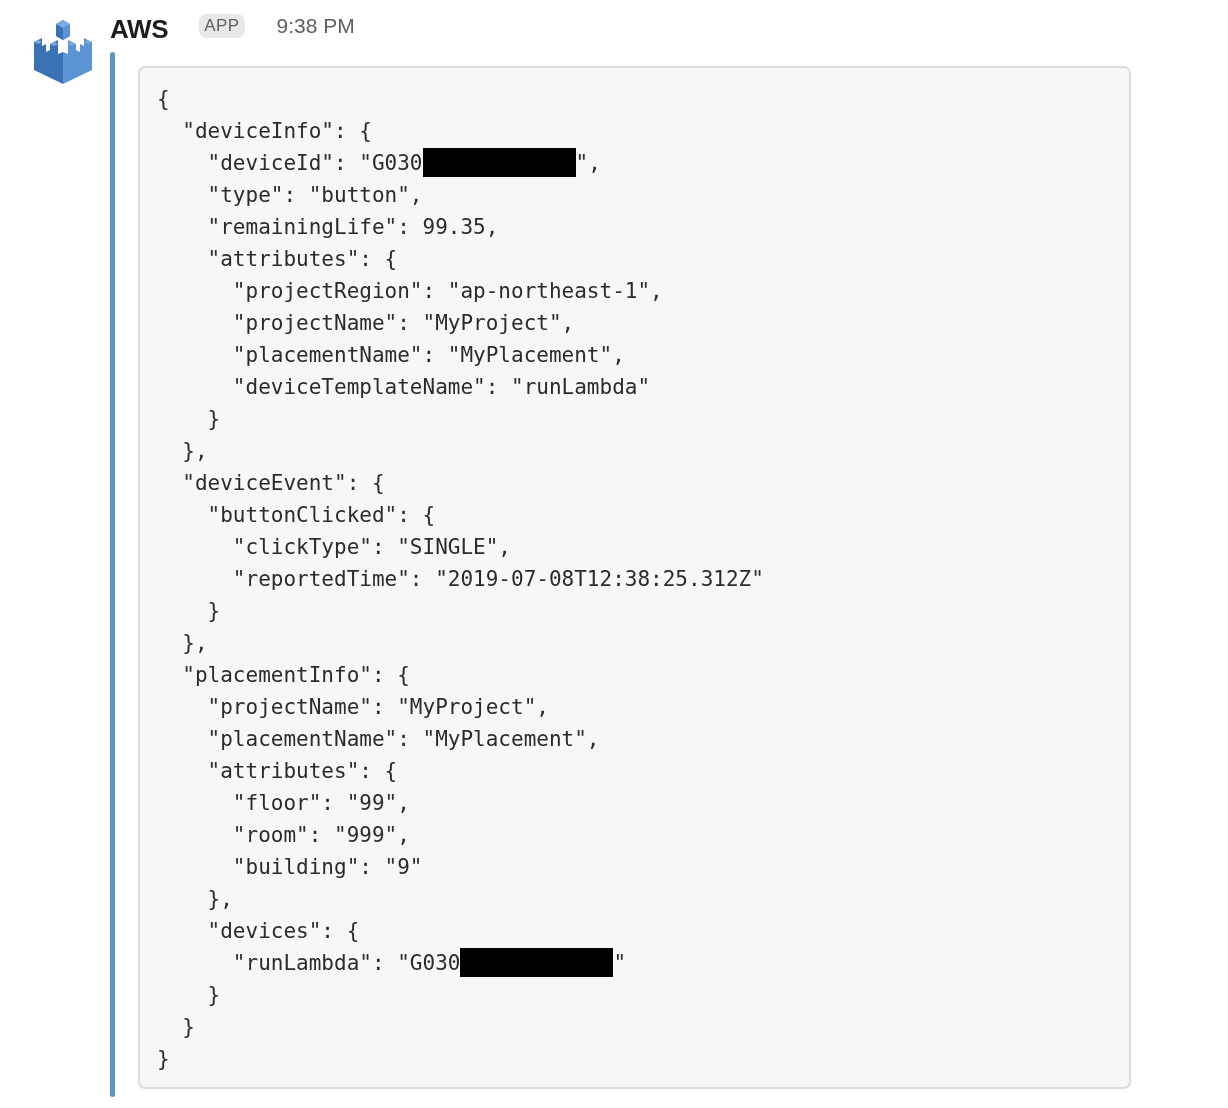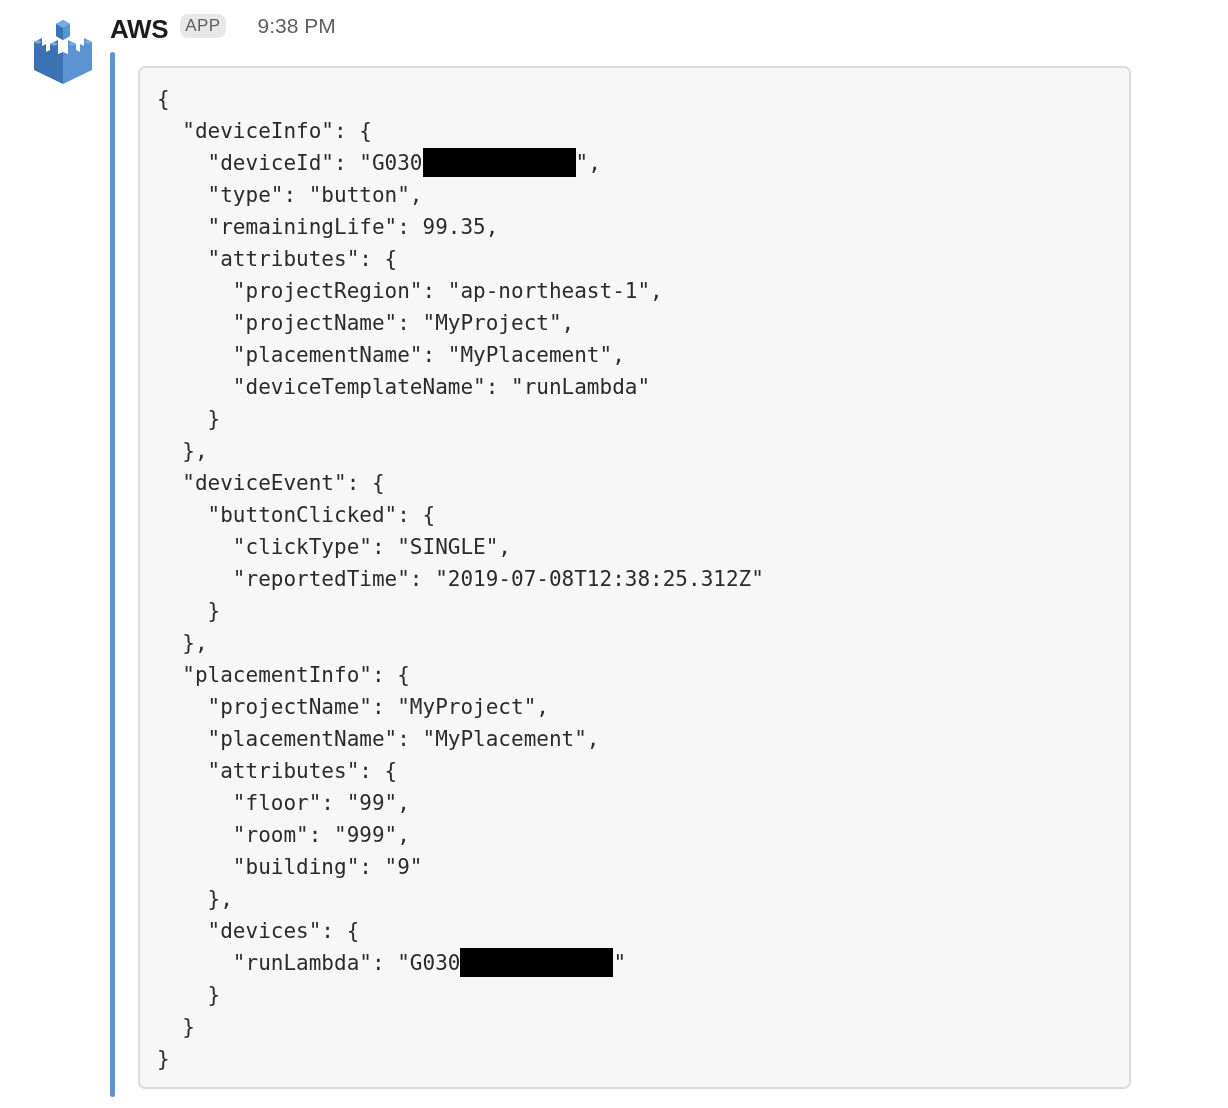--- a/index.html
+++ b/index.html
@@ -1,21 +1,21 @@
 <!DOCTYPE html>
 <html><head>
 <meta charset="utf-8">
 <style>
   html, body { margin: 0; padding: 0; background: #ffffff; }
   body { width: 1228px; height: 1108px; position: relative; overflow: hidden;
          font-family: "Liberation Sans", "DejaVu Sans", sans-serif; color: #1d1c1d; }
   .avatar { position: absolute; left: 32px; top: 14px; width: 62px; height: 70px; }
   .header { position: absolute; left: 110px; top: 14px; height: 36px; display: flex; align-items: flex-start; white-space: nowrap; gap: 12px; }
   .sender { font-weight: 700; font-size: 26px; color: #1d1c1d; letter-spacing: -0.3px; }
-  .badge { margin-left: 0; background: #e8e8e8; color: #616061; font-size: 17px; padding: 2px 5px; border-radius: 8px; line-height: 20px; letter-spacing: 0.4px; }
+  .badge { margin-left: 19px; background: #e8e8e8; color: #616061; font-size: 17px; padding: 2px 5px; border-radius: 8px; line-height: 20px; letter-spacing: 0.4px; }
   .time { margin-left: 20px; font-size: 21px; color: #616061; }
   .accent { position: absolute; left: 110px; top: 52px; width: 5px; height: 1045px; background: #5f93cb; border-radius: 3px; }
   .code-block { position: absolute; left: 138px; top: 66px; width: 993px; height: 1023px; box-sizing: border-box;
                 background: #f7f7f7; border: 2px solid #dcdcdc; border-radius: 7px; padding: 15px 0 0 17px; }
   pre.code { margin: 0; font-family: "DejaVu Sans Mono", "Liberation Mono", monospace; font-size: 21px; line-height: 32px; color: #2b2b2b; }
   .line { display: block; height: 32px; white-space: pre; }
   .redact { display: inline-block; background: #000; height: 29px; vertical-align: -7px; width: 153px; }
 </style>
 </head>
 <body>

